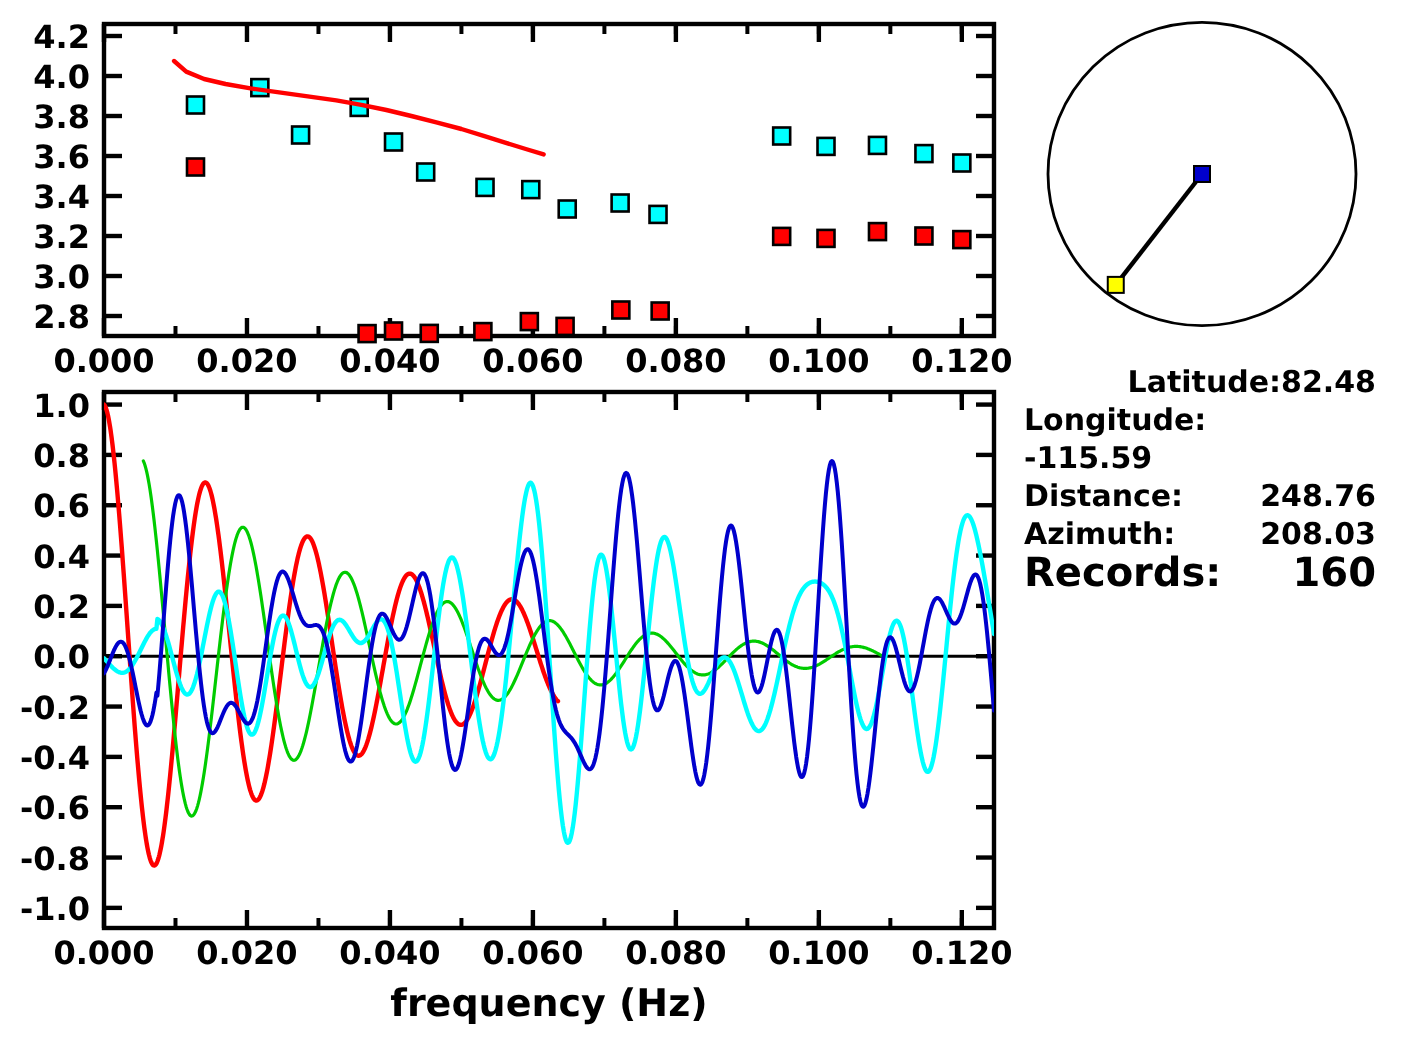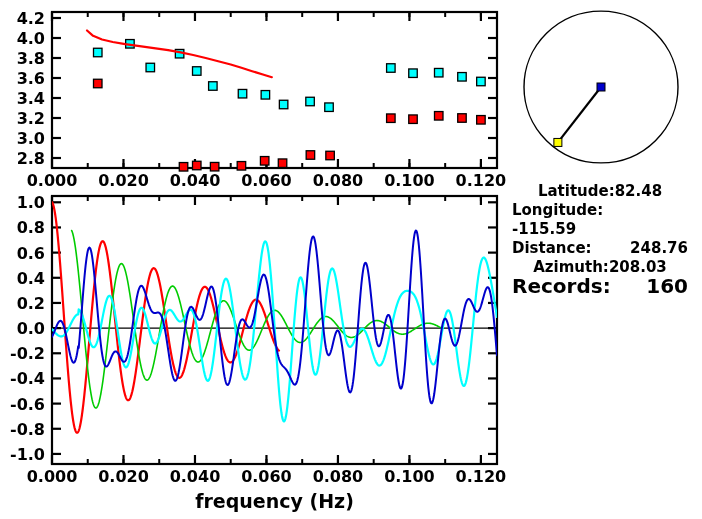--- a/index.html
+++ b/index.html
@@ -219,19 +219,19 @@
       <path d="M52.00 329.17 L52.49 329.69 L52.99 330.22 L53.48 330.76 L53.98 331.30 L54.47 331.85 L54.97 332.38 L55.46 332.91 L55.96 333.42 L56.45 333.91 L56.94 334.37 L57.44 334.80 L57.93 335.18 L58.43 335.53 L58.92 335.82 L59.42 336.06 L59.91 336.24 L60.41 336.36 L60.90 336.42 L61.39 336.40 L61.89 336.32 L62.38 336.17 L62.88 335.94 L63.37 335.64 L63.87 335.26 L64.36 334.82 L64.86 334.30 L65.35 333.71 L65.84 333.06 L66.34 332.34 L66.83 331.57 L67.33 330.74 L67.82 329.87 L68.32 328.95 L68.81 328.00 L69.31 327.02 L69.80 326.02 L70.29 325.01 L70.79 324.00 L71.28 322.99 L71.78 322.00 L72.27 321.03 L72.77 320.09 L73.26 319.20 L73.76 318.35 L74.25 317.57 L74.74 316.86 L75.24 316.22 L75.73 315.67 L76.23 315.21 L76.72 314.85 L77.22 314.59 L77.71 314.44 L78.21 314.41 L78.70 309.45 L79.19 309.81 L79.69 310.33 L80.18 311.01 L80.68 311.84 L81.17 312.82 L81.67 313.94 L82.16 315.20 L82.66 316.57 L83.15 318.06 L83.64 319.66 L84.14 321.33 L84.63 323.08 L85.13 324.89 L85.62 326.73 L86.12 328.60 L86.61 330.48 L87.11 332.33 L87.60 334.16 L88.09 335.94 L88.59 337.64 L89.08 339.26 L89.58 340.78 L90.07 342.17 L90.57 343.42 L91.06 344.52 L91.56 345.45 L92.05 346.20 L92.54 346.76 L93.04 347.12 L93.53 347.27 L94.03 347.21 L94.52 346.92 L95.02 346.42 L95.51 345.71 L96.01 344.77 L96.50 343.63 L96.99 342.28 L97.49 340.74 L97.98 339.01 L98.48 337.12 L98.97 335.08 L99.47 332.89 L99.96 330.60 L100.46 328.20 L100.95 325.74 L101.44 323.22 L101.94 320.68 L102.43 318.13 L102.93 315.61 L103.42 313.14 L103.92 310.74 L104.41 308.45 L104.91 306.27 L105.40 304.25 L105.89 302.40 L106.39 300.74 L106.88 299.29 L107.38 298.08 L107.87 297.11 L108.37 296.40 L108.86 295.96 L109.36 295.80 L109.85 295.93 L110.34 296.36 L110.84 297.07 L111.33 298.07 L111.83 299.36 L112.32 300.92 L112.82 302.75 L113.31 304.84 L113.81 307.16 L114.30 309.69 L114.79 312.43 L115.29 315.33 L115.78 318.39 L116.28 321.57 L116.77 324.84 L117.27 328.18 L117.76 331.56 L118.26 334.93 L118.75 338.29 L119.24 341.58 L119.74 344.79 L120.23 347.88 L120.73 350.83 L121.22 353.60 L121.72 356.18 L122.21 358.53 L122.71 360.64 L123.20 362.49 L123.69 364.05 L124.19 365.33 L124.68 366.30 L125.18 366.96 L125.67 367.30 L126.17 367.32 L126.66 367.03 L127.16 366.42 L127.65 365.52 L128.14 364.32 L128.64 362.84 L129.13 361.10 L129.63 359.11 L130.12 356.91 L130.62 354.51 L131.11 351.94 L131.61 349.23 L132.10 346.40 L132.59 343.49 L133.09 340.52 L133.58 337.53 L134.08 334.55 L134.57 331.60 L135.07 328.72 L135.56 325.93 L136.06 323.27 L136.55 320.76 L137.04 318.41 L137.54 316.27 L138.03 314.33 L138.53 312.62 L139.02 311.16 L139.52 309.95 L140.01 309.00 L140.51 308.32 L141.00 307.90 L141.49 307.76 L141.99 307.88 L142.48 308.25 L142.98 308.87 L143.47 309.72 L143.97 310.79 L144.46 312.07 L144.96 313.52 L145.45 315.13 L145.94 316.87 L146.44 318.73 L146.93 320.67 L147.43 322.67 L147.92 324.70 L148.42 326.74 L148.91 328.76 L149.41 330.73 L149.90 332.63 L150.39 334.44 L150.89 336.14 L151.38 337.69 L151.88 339.09 L152.37 340.33 L152.87 341.37 L153.36 342.22 L153.86 342.87 L154.35 343.30 L154.84 343.52 L155.34 343.53 L155.83 343.32 L156.33 342.90 L156.82 342.29 L157.32 341.48 L157.81 340.49 L158.31 339.34 L158.80 338.03 L159.29 336.60 L159.79 335.05 L160.28 333.40 L160.78 331.68 L161.27 329.92 L161.77 328.12 L162.26 326.31 L162.76 324.52 L163.25 322.76 L163.74 321.05 L164.24 319.42 L164.73 317.87 L165.23 316.44 L165.72 315.12 L166.22 313.93 L166.71 312.89 L167.21 312.00 L167.70 311.26 L168.19 310.68 L168.69 310.26 L169.18 310.00 L169.68 309.89 L170.17 309.94 L170.67 310.12 L171.16 310.44 L171.66 310.88 L172.15 311.42 L172.64 312.06 L173.14 312.77 L173.63 313.54 L174.13 314.35 L174.62 315.19 L175.12 316.04 L175.61 316.88 L176.11 317.69 L176.60 318.46 L177.09 319.16 L177.59 319.80 L178.08 320.35 L178.58 320.80 L179.07 321.15 L179.57 321.39 L180.06 321.51 L180.56 321.50 L181.05 321.38 L181.54 321.13 L182.04 320.77 L182.53 320.30 L183.03 319.73 L183.52 319.06 L184.02 318.32 L184.51 317.52 L185.01 316.66 L185.50 315.78 L185.99 314.88 L186.49 313.99 L186.98 313.13 L187.48 312.32 L187.97 311.58 L188.47 310.93 L188.96 310.39 L189.46 309.97 L189.95 309.71 L190.44 309.61 L190.94 309.70 L191.43 309.98 L191.93 310.46 L192.42 311.16 L192.92 312.09 L193.41 313.24 L193.91 314.62 L194.40 316.23 L194.89 318.06 L195.39 320.11 L195.88 322.37 L196.38 324.82 L196.87 327.46 L197.37 330.25 L197.86 333.19 L198.36 336.26 L198.85 339.42 L199.34 342.65 L199.84 345.92 L200.33 349.21 L200.83 352.49 L201.32 355.72 L201.82 358.88 L202.31 361.93 L202.81 364.85 L203.30 367.60 L203.79 370.16 L204.29 372.49 L204.78 374.59 L205.28 376.41 L205.77 377.95 L206.27 379.17 L206.76 380.08 L207.26 380.64 L207.75 380.85 L208.24 380.71 L208.74 380.21 L209.23 379.34 L209.73 378.12 L210.22 376.54 L210.72 374.61 L211.21 372.36 L211.71 369.78 L212.20 366.91 L212.69 363.75 L213.19 360.34 L213.68 356.70 L214.18 352.85 L214.67 348.83 L215.17 344.67 L215.66 340.39 L216.16 336.03 L216.65 331.63 L217.14 327.21 L217.64 322.82 L218.13 318.48 L218.63 314.23 L219.12 310.10 L219.62 306.12 L220.11 302.32 L220.61 298.72 L221.10 295.36 L221.59 292.26 L222.09 289.44 L222.58 286.92 L223.08 284.71 L223.57 282.83 L224.07 281.29 L224.56 280.10 L225.06 279.27 L225.55 278.80 L226.04 278.68 L226.54 278.92 L227.03 279.52 L227.53 280.46 L228.02 281.74 L228.52 283.34 L229.01 285.25 L229.51 287.45 L230.00 289.94 L230.49 292.68 L230.99 295.65 L231.48 298.85 L231.98 302.23 L232.47 305.79 L232.97 309.48 L233.46 313.30 L233.96 317.21 L234.45 321.19 L234.94 325.21 L235.44 329.25 L235.93 333.28 L236.43 337.27 L236.92 341.21 L237.42 345.06 L237.91 348.82 L238.41 352.44 L238.90 355.91 L239.39 359.22 L239.89 362.33 L240.38 365.24 L240.88 367.92 L241.37 370.36 L241.87 372.54 L242.36 374.46 L242.86 376.09 L243.35 377.42 L243.84 378.45 L244.34 379.16 L244.83 379.56 L245.33 379.62 L245.82 379.36 L246.32 378.76 L246.81 377.82 L247.31 376.55 L247.80 374.94 L248.29 373.00 L248.79 370.74 L249.28 368.15 L249.78 365.25 L250.27 362.06 L250.77 358.57 L251.26 354.81 L251.76 350.78 L252.25 346.52 L252.74 342.03 L253.24 337.34 L253.73 332.47 L254.23 327.45 L254.72 322.30 L255.22 317.05 L255.71 311.73 L256.21 306.37 L256.70 301.00 L257.19 295.66 L257.69 290.38 L258.18 285.19 L258.68 280.13 L259.17 275.23 L259.67 270.54 L260.16 266.07 L260.66 261.88 L261.15 257.99 L261.64 254.44 L262.14 251.26 L262.63 248.47 L263.13 246.11 L263.62 244.20 L264.12 242.76 L264.61 241.82 L265.11 241.39 L265.60 241.49 L266.09 242.12 L266.59 243.30 L267.08 245.02 L267.58 247.29 L268.07 250.10 L268.57 253.44 L269.06 257.29 L269.56 261.64 L270.05 266.47 L270.54 271.75 L271.04 277.45 L271.53 283.54 L272.03 289.97 L272.52 296.71 L273.02 303.71 L273.51 310.93 L274.01 318.32 L274.50 325.82 L274.99 333.38 L275.49 340.94 L275.98 348.46 L276.48 355.87 L276.97 363.13 L277.47 370.16 L277.96 376.94 L278.46 383.39 L278.95 389.47 L279.44 395.13 L279.94 400.34 L280.43 405.04 L280.93 409.20 L281.42 412.80 L281.92 415.79 L282.41 418.17 L282.91 419.90 L283.40 420.99 L283.89 421.42 L284.39 421.18 L284.88 420.30 L285.38 418.77 L285.87 416.61 L286.37 413.85 L286.86 410.50 L287.36 406.61 L287.85 402.20 L288.34 397.32 L288.84 392.02 L289.33 386.34 L289.83 380.33 L290.32 374.06 L290.82 367.57 L291.31 360.92 L291.81 354.18 L292.30 347.41 L292.79 340.66 L293.29 334.00 L293.78 327.49 L294.28 321.17 L294.77 315.12 L295.27 309.37 L295.76 303.98 L296.26 298.99 L296.75 294.45 L297.24 290.39 L297.74 286.83 L298.23 283.82 L298.73 281.36 L299.22 279.47 L299.72 278.17 L300.21 277.45 L300.71 277.31 L301.20 277.76 L301.69 278.76 L302.19 280.31 L302.68 282.37 L303.18 284.93 L303.67 287.95 L304.17 291.38 L304.66 295.19 L305.16 299.33 L305.65 303.76 L306.14 308.42 L306.64 313.26 L307.13 318.23 L307.63 323.27 L308.12 328.33 L308.62 333.36 L309.11 338.30 L309.61 343.10 L310.10 347.71 L310.59 352.08 L311.09 356.16 L311.58 359.93 L312.08 363.33 L312.57 366.33 L313.07 368.92 L313.56 371.05 L314.06 372.71 L314.55 373.89 L315.04 374.57 L315.54 374.75 L316.03 374.43 L316.53 373.62 L317.02 372.32 L317.52 370.55 L318.01 368.33 L318.51 365.68 L319.00 362.62 L319.49 359.20 L319.99 355.44 L320.48 351.38 L320.98 347.06 L321.47 342.52 L321.97 337.80 L322.46 332.95 L322.96 328.02 L323.45 323.04 L323.94 318.07 L324.44 313.14 L324.93 308.30 L325.43 303.60 L325.92 299.06 L326.42 294.74 L326.91 290.65 L327.41 286.84 L327.90 283.34 L328.39 280.17 L328.89 277.34 L329.38 274.89 L329.88 272.82 L330.37 271.15 L330.87 269.87 L331.36 269.00 L331.86 268.54 L332.35 268.47 L332.84 268.80 L333.34 269.50 L333.83 270.57 L334.33 271.99 L334.82 273.73 L335.32 275.78 L335.81 278.11 L336.31 280.69 L336.80 283.49 L337.29 286.49 L337.79 289.65 L338.28 292.94 L338.78 296.34 L339.27 299.80 L339.77 303.31 L340.26 306.82 L340.76 310.32 L341.25 313.76 L341.74 317.13 L342.24 320.40 L342.73 323.54 L343.23 326.54 L343.72 329.38 L344.22 332.03 L344.71 334.49 L345.21 336.74 L345.70 338.77 L346.19 340.58 L346.69 342.16 L347.18 343.51 L347.68 344.62 L348.17 345.51 L348.67 346.17 L349.16 346.62 L349.66 346.85 L350.15 346.89 L350.64 346.74 L351.14 346.41 L351.63 345.92 L352.13 345.30 L352.62 344.54 L353.12 343.68 L353.61 342.72 L354.11 341.69 L354.60 340.60 L355.09 339.48 L355.59 338.34 L356.08 337.19 L356.58 336.07 L357.07 334.97 L357.57 333.92 L358.06 332.94 L358.56 332.02 L359.05 331.20 L359.54 330.48 L360.04 329.87 L360.53 329.37 L361.03 329.00 L361.52 328.77 L362.02 328.66 L362.51 328.70 L363.01 328.88 L363.50 329.20 L363.99 329.65 L364.49 330.25 L364.98 330.97 L365.48 331.83 L365.97 332.80 L366.47 333.89 L366.96 335.09 L367.46 336.38 L367.95 337.76 L368.44 339.22 L368.94 340.74 L369.43 342.31 L369.93 343.92 L370.42 345.56 L370.92 347.21 L371.41 348.87 L371.91 350.51 L372.40 352.12 L372.89 353.70 L373.39 355.23 L373.88 356.69 L374.38 358.07 L374.87 359.37 L375.37 360.57 L375.86 361.66 L376.36 362.63 L376.85 363.48 L377.34 364.19 L377.84 364.76 L378.33 365.18 L378.83 365.45 L379.32 365.56 L379.82 365.51 L380.31 365.30 L380.81 364.92 L381.30 364.39 L381.79 363.69 L382.29 362.83 L382.78 361.83 L383.28 360.67 L383.77 359.36 L384.27 357.92 L384.76 356.34 L385.26 354.65 L385.75 352.84 L386.24 350.92 L386.74 348.91 L387.23 346.82 L387.73 344.65 L388.22 342.43 L388.72 340.15 L389.21 337.84 L389.71 335.50 L390.20 333.14 L390.69 330.78 L391.19 328.43 L391.68 326.10 L392.18 323.80 L392.67 321.54 L393.17 319.33 L393.66 317.18 L394.16 315.09 L394.65 313.07 L395.14 311.13 L395.64 309.28 L396.13 307.51 L396.63 305.84 L397.12 304.27 L397.62 302.79 L398.11 301.40 L398.61 300.12 L399.10 298.94 L399.59 297.85 L400.09 296.85 L400.58 295.95 L401.08 295.14 L401.57 294.41 L402.07 293.76 L402.56 293.19 L403.06 292.69 L403.55 292.26 L404.04 291.89 L404.54 291.58 L405.03 291.33 L405.53 291.13 L406.02 290.98 L406.52 290.87 L407.01 290.80 L407.51 290.78 L408.00 290.80 L408.49 290.86 L408.99 290.96 L409.48 291.10 L409.98 291.28 L410.47 291.51 L410.97 291.79 L411.46 292.12 L411.96 292.50 L412.45 292.95 L412.94 293.47 L413.44 294.05 L413.93 294.72 L414.43 295.47 L414.92 296.30 L415.42 297.24 L415.91 298.27 L416.41 299.40 L416.90 300.65 L417.39 302.01 L417.89 303.48 L418.38 305.06 L418.88 306.76 L419.37 308.58 L419.87 310.51 L420.36 312.55 L420.86 314.70 L421.35 316.95 L421.84 319.28 L422.34 321.70 L422.83 324.20 L423.33 326.75 L423.82 329.35 L424.32 331.97 L424.81 334.62 L425.31 337.27 L425.80 339.89 L426.29 342.48 L426.79 345.02 L427.28 347.48 L427.78 349.84 L428.27 352.09 L428.77 354.20 L429.26 356.17 L429.76 357.96 L430.25 359.56 L430.74 360.97 L431.24 362.15 L431.73 363.10 L432.23 363.81 L432.72 364.27 L433.22 364.48 L433.71 364.42 L434.21 364.09 L434.70 363.51 L435.19 362.66 L435.69 361.56 L436.18 360.21 L436.68 358.62 L437.17 356.82 L437.67 354.81 L438.16 352.61 L438.66 350.25 L439.15 347.74 L439.64 345.12 L440.14 342.40 L440.63 339.62 L441.13 336.81 L441.62 334.00 L442.12 331.21 L442.61 328.48 L443.11 325.84 L443.60 323.32 L444.09 320.95 L444.59 318.76 L445.08 316.76 L445.58 315.00 L446.07 313.50 L446.57 312.26 L447.06 311.32 L447.56 310.69 L448.05 310.37 L448.54 310.39 L449.04 310.74 L449.53 311.43 L450.03 312.45 L450.52 313.81 L451.02 315.49 L451.51 317.48 L452.01 319.77 L452.50 322.34 L452.99 325.16 L453.49 328.21 L453.98 331.46 L454.48 334.89 L454.97 338.45 L455.47 342.13 L455.96 345.87 L456.46 349.64 L456.95 353.41 L457.44 357.14 L457.94 360.79 L458.43 364.32 L458.93 367.69 L459.42 370.87 L459.92 373.82 L460.41 376.52 L460.91 378.93 L461.40 381.01 L461.89 382.76 L462.39 384.14 L462.88 385.15 L463.38 385.75 L463.87 385.94 L464.37 385.72 L464.86 385.07 L465.36 384.01 L465.85 382.53 L466.34 380.63 L466.84 378.34 L467.33 375.67 L467.83 372.63 L468.32 369.24 L468.82 365.53 L469.31 361.53 L469.81 357.27 L470.30 352.77 L470.79 348.07 L471.29 343.21 L471.78 338.21 L472.28 333.12 L472.77 327.97 L473.27 322.80 L473.76 317.64 L474.26 312.53 L474.75 307.51 L475.24 302.60 L475.74 297.83 L476.23 293.24 L476.73 288.86 L477.22 284.70 L477.72 280.79 L478.21 277.14 L478.71 273.79 L479.20 270.73 L479.69 267.98 L480.19 265.55 L480.68 263.44 L481.18 261.67 L481.67 260.21 L482.17 259.09 L482.66 258.28 L483.16 257.78 L483.65 257.59 L484.14 257.69 L484.64 258.08 L485.13 258.73 L485.63 259.63 L486.12 260.78 L486.62 262.14 L487.11 263.71 L487.61 265.47 L488.10 267.40 L488.59 269.49 L489.09 271.72 L489.58 274.07 L490.08 276.54 L490.57 279.10 L491.07 281.75 L491.56 284.47 L492.06 287.26 L492.55 290.10 L493.04 292.98 L493.54 295.90 L494.03 298.86 L494.53 301.84 L495.02 304.84 L495.52 307.86 L496.01 310.89 L496.51 313.94 L497.00 316.99 " fill="none" stroke="#00ffff" stroke-width="2.2" stroke-linecap="round" stroke-linejoin="round" clip-path="url(#clip2)"></path>
       <path d="M52.00 336.67 L52.49 335.79 L52.99 334.80 L53.48 333.71 L53.98 332.54 L54.47 331.32 L54.97 330.07 L55.46 328.81 L55.96 327.57 L56.45 326.36 L56.94 325.22 L57.44 324.16 L57.93 323.21 L58.43 322.39 L58.92 321.73 L59.42 321.23 L59.91 320.92 L60.41 320.82 L60.90 320.93 L61.39 321.26 L61.89 321.83 L62.38 322.62 L62.88 323.64 L63.37 324.89 L63.87 326.35 L64.36 328.02 L64.86 329.87 L65.35 331.90 L65.84 334.07 L66.34 336.36 L66.83 338.74 L67.33 341.19 L67.82 343.66 L68.32 346.13 L68.81 348.55 L69.31 350.90 L69.80 353.13 L70.29 355.21 L70.79 357.11 L71.28 358.78 L71.78 360.20 L72.27 361.33 L72.77 362.14 L73.26 362.62 L73.76 362.74 L74.25 362.48 L74.74 361.84 L75.24 360.79 L75.73 359.34 L76.23 357.49 L76.72 355.24 L77.22 352.61 L77.71 349.61 L78.21 346.26 L78.70 347.95 L79.19 342.45 L79.69 336.66 L80.18 330.61 L80.68 324.38 L81.17 318.01 L81.67 311.59 L82.16 305.16 L82.66 298.80 L83.15 292.56 L83.64 286.52 L84.14 280.73 L84.63 275.26 L85.13 270.16 L85.62 265.47 L86.12 261.26 L86.61 257.55 L87.11 254.39 L87.60 251.81 L88.09 249.82 L88.59 248.46 L89.08 247.71 L89.58 247.60 L90.07 248.11 L90.57 249.24 L91.06 250.96 L91.56 253.26 L92.05 256.10 L92.54 259.45 L93.04 263.27 L93.53 267.51 L94.03 272.12 L94.52 277.06 L95.02 282.27 L95.51 287.68 L96.01 293.25 L96.50 298.91 L96.99 304.62 L97.49 310.30 L97.98 315.91 L98.48 321.40 L98.97 326.72 L99.47 331.81 L99.96 336.65 L100.46 341.19 L100.95 345.40 L101.44 349.26 L101.94 352.75 L102.43 355.84 L102.93 358.54 L103.42 360.83 L103.92 362.73 L104.41 364.23 L104.91 365.35 L105.40 366.10 L105.89 366.51 L106.39 366.60 L106.88 366.41 L107.38 365.95 L107.87 365.27 L108.37 364.41 L108.86 363.39 L109.36 362.26 L109.85 361.05 L110.34 359.80 L110.84 358.54 L111.33 357.31 L111.83 356.13 L112.32 355.05 L112.82 354.07 L113.31 353.22 L113.81 352.52 L114.30 351.99 L114.79 351.62 L115.29 351.43 L115.78 351.42 L116.28 351.57 L116.77 351.89 L117.27 352.36 L117.76 352.97 L118.26 353.69 L118.75 354.50 L119.24 355.39 L119.74 356.32 L120.23 357.26 L120.73 358.19 L121.22 359.07 L121.72 359.88 L122.21 360.59 L122.71 361.16 L123.20 361.58 L123.69 361.80 L124.19 361.82 L124.68 361.62 L125.18 361.16 L125.67 360.46 L126.17 359.48 L126.66 358.23 L127.16 356.71 L127.65 354.92 L128.14 352.86 L128.64 350.55 L129.13 348.00 L129.63 345.22 L130.12 342.25 L130.62 339.10 L131.11 335.81 L131.61 332.39 L132.10 328.89 L132.59 325.34 L133.09 321.76 L133.58 318.20 L134.08 314.69 L134.57 311.26 L135.07 307.95 L135.56 304.78 L136.06 301.79 L136.55 299.00 L137.04 296.43 L137.54 294.11 L138.03 292.06 L138.53 290.29 L139.02 288.80 L139.52 287.61 L140.01 286.72 L140.51 286.12 L141.00 285.81 L141.49 285.78 L141.99 286.02 L142.48 286.51 L142.98 287.24 L143.47 288.17 L143.97 289.29 L144.46 290.58 L144.96 291.99 L145.45 293.52 L145.94 295.11 L146.44 296.76 L146.93 298.43 L147.43 300.10 L147.92 301.73 L148.42 303.30 L148.91 304.80 L149.41 306.20 L149.90 307.49 L150.39 308.66 L150.89 309.69 L151.38 310.58 L151.88 311.32 L152.37 311.92 L152.87 312.39 L153.36 312.72 L153.86 312.93 L154.35 313.04 L154.84 313.06 L155.34 313.01 L155.83 312.91 L156.33 312.79 L156.82 312.66 L157.32 312.56 L157.81 312.52 L158.31 312.54 L158.80 312.67 L159.29 312.93 L159.79 313.33 L160.28 313.89 L160.78 314.65 L161.27 315.60 L161.77 316.76 L162.26 318.14 L162.76 319.75 L163.25 321.59 L163.74 323.64 L164.24 325.92 L164.73 328.40 L165.23 331.07 L165.72 333.91 L166.22 336.91 L166.71 340.03 L167.21 343.25 L167.70 346.54 L168.19 349.86 L168.69 353.19 L169.18 356.48 L169.68 359.69 L170.17 362.80 L170.67 365.77 L171.16 368.55 L171.66 371.13 L172.15 373.45 L172.64 375.50 L173.14 377.25 L173.63 378.67 L174.13 379.75 L174.62 380.46 L175.12 380.80 L175.61 380.76 L176.11 380.33 L176.60 379.53 L177.09 378.34 L177.59 376.80 L178.08 374.90 L178.58 372.68 L179.07 370.16 L179.57 367.35 L180.06 364.30 L180.56 361.04 L181.05 357.61 L181.54 354.03 L182.04 350.36 L182.53 346.64 L183.03 342.89 L183.52 339.17 L184.02 335.51 L184.51 331.96 L185.01 328.54 L185.50 325.29 L185.99 322.25 L186.49 319.43 L186.98 316.87 L187.48 314.58 L187.97 312.57 L188.47 310.86 L188.96 309.46 L189.46 308.36 L189.95 307.56 L190.44 307.05 L190.94 306.82 L191.43 306.86 L191.93 307.13 L192.42 307.63 L192.92 308.32 L193.41 309.17 L193.91 310.15 L194.40 311.23 L194.89 312.37 L195.39 313.53 L195.88 314.69 L196.38 315.80 L196.87 316.84 L197.37 317.77 L197.86 318.56 L198.36 319.19 L198.85 319.63 L199.34 319.87 L199.84 319.88 L200.33 319.67 L200.83 319.22 L201.32 318.53 L201.82 317.60 L202.31 316.44 L202.81 315.07 L203.30 313.49 L203.79 311.74 L204.29 309.84 L204.78 307.81 L205.28 305.68 L205.77 303.50 L206.27 301.30 L206.76 299.11 L207.26 296.98 L207.75 294.95 L208.24 293.05 L208.74 291.33 L209.23 289.82 L209.73 288.56 L210.22 287.59 L210.72 286.92 L211.21 286.59 L211.71 286.63 L212.20 287.04 L212.69 287.84 L213.19 289.05 L213.68 290.65 L214.18 292.66 L214.67 295.06 L215.17 297.84 L215.66 300.98 L216.16 304.46 L216.65 308.25 L217.14 312.31 L217.64 316.62 L218.13 321.12 L218.63 325.78 L219.12 330.55 L219.62 335.38 L220.11 340.23 L220.61 345.04 L221.10 349.77 L221.59 354.36 L222.09 358.77 L222.58 362.96 L223.08 366.88 L223.57 370.49 L224.07 373.76 L224.56 376.65 L225.06 379.14 L225.55 381.20 L226.04 382.83 L226.54 384.00 L227.03 384.72 L227.53 384.98 L228.02 384.79 L228.52 384.15 L229.01 383.10 L229.51 381.63 L230.00 379.79 L230.49 377.60 L230.99 375.10 L231.48 372.32 L231.98 369.31 L232.47 366.10 L232.97 362.74 L233.46 359.27 L233.96 355.74 L234.45 352.19 L234.94 348.67 L235.44 345.22 L235.93 341.88 L236.43 338.67 L236.92 335.65 L237.42 332.83 L237.91 330.25 L238.41 327.92 L238.90 325.86 L239.39 324.08 L239.89 322.59 L240.38 321.39 L240.88 320.47 L241.37 319.84 L241.87 319.47 L242.36 319.35 L242.86 319.45 L243.35 319.76 L243.84 320.24 L244.34 320.87 L244.83 321.61 L245.33 322.42 L245.82 323.28 L246.32 324.14 L246.81 324.97 L247.31 325.74 L247.80 326.41 L248.29 326.95 L248.79 327.34 L249.28 327.53 L249.78 327.52 L250.27 327.29 L250.77 326.81 L251.26 326.09 L251.76 325.10 L252.25 323.86 L252.74 322.36 L253.24 320.62 L253.73 318.64 L254.23 316.44 L254.72 314.05 L255.22 311.48 L255.71 308.77 L256.21 305.95 L256.70 303.05 L257.19 300.11 L257.69 297.16 L258.18 294.25 L258.68 291.41 L259.17 288.68 L259.67 286.10 L260.16 283.70 L260.66 281.52 L261.15 279.59 L261.64 277.94 L262.14 276.60 L262.63 275.58 L263.13 274.91 L263.62 274.60 L264.12 274.66 L264.61 275.09 L265.11 275.90 L265.60 277.08 L266.09 278.62 L266.59 280.51 L267.08 282.72 L267.58 285.25 L268.07 288.06 L268.57 291.13 L269.06 294.43 L269.56 297.92 L270.05 301.56 L270.54 305.34 L271.04 309.20 L271.53 313.11 L272.03 317.03 L272.52 320.94 L273.02 324.80 L273.51 328.57 L274.01 332.23 L274.50 335.75 L274.99 339.11 L275.49 342.28 L275.98 345.26 L276.48 348.04 L276.97 350.59 L277.47 352.92 L277.96 355.03 L278.46 356.92 L278.95 358.60 L279.44 360.08 L279.94 361.36 L280.43 362.48 L280.93 363.44 L281.42 364.26 L281.92 364.98 L282.41 365.60 L282.91 366.15 L283.40 366.66 L283.89 367.15 L284.39 367.64 L284.88 368.14 L285.38 368.67 L285.87 369.26 L286.37 369.91 L286.86 370.62 L287.36 371.41 L287.85 372.28 L288.34 373.22 L288.84 374.23 L289.33 375.30 L289.83 376.41 L290.32 377.54 L290.82 378.68 L291.31 379.81 L291.81 380.89 L292.30 381.89 L292.79 382.79 L293.29 383.55 L293.78 384.13 L294.28 384.52 L294.77 384.66 L295.27 384.53 L295.76 384.10 L296.26 383.34 L296.75 382.23 L297.24 380.73 L297.74 378.84 L298.23 376.53 L298.73 373.81 L299.22 370.65 L299.72 367.07 L300.21 363.07 L300.71 358.67 L301.20 353.87 L301.69 348.70 L302.19 343.20 L302.68 337.39 L303.18 331.32 L303.67 325.03 L304.17 318.57 L304.66 311.99 L305.16 305.35 L305.65 298.70 L306.14 292.10 L306.64 285.61 L307.13 279.30 L307.63 273.23 L308.12 267.45 L308.62 262.02 L309.11 257.00 L309.61 252.43 L310.10 248.37 L310.59 244.85 L311.09 241.91 L311.58 239.58 L312.08 237.88 L312.57 236.83 L313.07 236.45 L313.56 236.72 L314.06 237.65 L314.55 239.22 L315.04 241.42 L315.54 244.21 L316.03 247.57 L316.53 251.44 L317.02 255.80 L317.52 260.58 L318.01 265.73 L318.51 271.19 L319.00 276.90 L319.49 282.79 L319.99 288.80 L320.48 294.86 L320.98 300.91 L321.47 306.87 L321.97 312.69 L322.46 318.31 L322.96 323.67 L323.45 328.72 L323.94 333.42 L324.44 337.71 L324.93 341.57 L325.43 344.98 L325.92 347.90 L326.42 350.33 L326.91 352.27 L327.41 353.71 L327.90 354.65 L328.39 355.13 L328.89 355.16 L329.38 354.78 L329.88 354.00 L330.37 352.89 L330.87 351.48 L331.36 349.83 L331.86 347.98 L332.35 345.99 L332.84 343.92 L333.34 341.83 L333.83 339.77 L334.33 337.79 L334.82 335.96 L335.32 334.32 L335.81 332.91 L336.31 331.79 L336.80 330.99 L337.29 330.53 L337.79 330.45 L338.28 330.76 L338.78 331.47 L339.27 332.59 L339.77 334.12 L340.26 336.03 L340.76 338.32 L341.25 340.96 L341.74 343.91 L342.24 347.15 L342.73 350.61 L343.23 354.26 L343.72 358.05 L344.22 361.91 L344.71 365.78 L345.21 369.61 L345.70 373.33 L346.19 376.88 L346.69 380.20 L347.18 383.23 L347.68 385.90 L348.17 388.18 L348.67 390.01 L349.16 391.35 L349.66 392.16 L350.15 392.40 L350.64 392.07 L351.14 391.14 L351.63 389.60 L352.13 387.46 L352.62 384.72 L353.12 381.40 L353.61 377.52 L354.11 373.12 L354.60 368.24 L355.09 362.92 L355.59 357.21 L356.08 351.18 L356.58 344.89 L357.07 338.40 L357.57 331.78 L358.06 325.11 L358.56 318.46 L359.05 311.90 L359.54 305.50 L360.04 299.34 L360.53 293.49 L361.03 288.00 L361.52 282.93 L362.02 278.35 L362.51 274.29 L363.01 270.80 L363.50 267.91 L363.99 265.65 L364.49 264.03 L364.98 263.06 L365.48 262.75 L365.97 263.08 L366.47 264.04 L366.96 265.60 L367.46 267.74 L367.95 270.40 L368.44 273.56 L368.94 277.14 L369.43 281.11 L369.93 285.39 L370.42 289.92 L370.92 294.64 L371.41 299.47 L371.91 304.35 L372.40 309.21 L372.89 313.98 L373.39 318.61 L373.88 323.02 L374.38 327.16 L374.87 330.99 L375.37 334.45 L375.86 337.52 L376.36 340.15 L376.85 342.32 L377.34 344.02 L377.84 345.24 L378.33 345.99 L378.83 346.25 L379.32 346.07 L379.82 345.45 L380.31 344.43 L380.81 343.04 L381.30 341.34 L381.79 339.36 L382.29 337.16 L382.78 334.80 L383.28 332.33 L383.77 329.82 L384.27 327.33 L384.76 324.92 L385.26 322.65 L385.75 320.57 L386.24 318.75 L386.74 317.23 L387.23 316.06 L387.73 315.27 L388.22 314.91 L388.72 314.98 L389.21 315.52 L389.71 316.53 L390.20 318.02 L390.69 319.97 L391.19 322.38 L391.68 325.22 L392.18 328.45 L392.67 332.04 L393.17 335.95 L393.66 340.11 L394.16 344.48 L394.65 348.99 L395.14 353.57 L395.64 358.15 L396.13 362.66 L396.63 367.03 L397.12 371.18 L397.62 375.03 L398.11 378.53 L398.61 381.60 L399.10 384.17 L399.59 386.20 L400.09 387.63 L400.58 388.42 L401.08 388.54 L401.57 387.94 L402.07 386.62 L402.56 384.57 L403.06 381.78 L403.55 378.27 L404.04 374.06 L404.54 369.17 L405.03 363.65 L405.53 357.55 L406.02 350.91 L406.52 343.81 L407.01 336.31 L407.51 328.50 L408.00 320.45 L408.49 312.26 L408.99 304.01 L409.48 295.80 L409.98 287.71 L410.47 279.85 L410.97 272.30 L411.46 265.14 L411.96 258.47 L412.45 252.36 L412.94 246.89 L413.44 242.12 L413.93 238.11 L414.43 234.91 L414.92 232.56 L415.42 231.08 L415.91 230.51 L416.41 230.84 L416.90 232.08 L417.39 234.22 L417.89 237.23 L418.38 241.09 L418.88 245.74 L419.37 251.15 L419.87 257.24 L420.36 263.96 L420.86 271.22 L421.35 278.96 L421.84 287.07 L422.34 295.49 L422.83 304.10 L423.33 312.83 L423.82 321.57 L424.32 330.25 L424.81 338.75 L425.31 347.01 L425.80 354.94 L426.29 362.45 L426.79 369.49 L427.28 375.98 L427.78 381.86 L428.27 387.10 L428.77 391.64 L429.26 395.47 L429.76 398.55 L430.25 400.88 L430.74 402.45 L431.24 403.28 L431.73 403.37 L432.23 402.76 L432.72 401.47 L433.22 399.56 L433.71 397.05 L434.21 394.02 L434.70 390.51 L435.19 386.60 L435.69 382.34 L436.18 377.82 L436.68 373.09 L437.17 368.23 L437.67 363.31 L438.16 358.40 L438.66 353.56 L439.15 348.87 L439.64 344.36 L440.14 340.11 L440.63 336.16 L441.13 332.54 L441.62 329.31 L442.12 326.47 L442.61 324.06 L443.11 322.09 L443.60 320.56 L444.09 319.48 L444.59 318.83 L445.08 318.61 L445.58 318.78 L446.07 319.33 L446.57 320.23 L447.06 321.42 L447.56 322.89 L448.05 324.57 L448.54 326.43 L449.04 328.41 L449.53 330.47 L450.03 332.56 L450.52 334.64 L451.02 336.64 L451.51 338.53 L452.01 340.28 L452.50 341.83 L452.99 343.16 L453.49 344.24 L453.98 345.04 L454.48 345.54 L454.97 345.74 L455.47 345.62 L455.96 345.18 L456.46 344.42 L456.95 343.36 L457.44 342.01 L457.94 340.38 L458.43 338.50 L458.93 336.40 L459.42 334.11 L459.92 331.66 L460.41 329.09 L460.91 326.43 L461.40 323.72 L461.89 321.01 L462.39 318.32 L462.88 315.70 L463.38 313.18 L463.87 310.80 L464.37 308.58 L464.86 306.55 L465.36 304.74 L465.85 303.15 L466.34 301.82 L466.84 300.74 L467.33 299.92 L467.83 299.36 L468.32 299.05 L468.82 298.99 L469.31 299.17 L469.81 299.56 L470.30 300.14 L470.79 300.89 L471.29 301.78 L471.78 302.78 L472.28 303.85 L472.77 304.97 L473.27 306.10 L473.76 307.20 L474.26 308.25 L474.75 309.21 L475.24 310.06 L475.74 310.76 L476.23 311.30 L476.73 311.64 L477.22 311.79 L477.72 311.72 L478.21 311.42 L478.71 310.91 L479.20 310.17 L479.69 309.22 L480.19 308.07 L480.68 306.74 L481.18 305.25 L481.67 303.62 L482.17 301.89 L482.66 300.10 L483.16 298.27 L483.65 296.45 L484.14 294.68 L484.64 293.00 L485.13 291.46 L485.63 290.10 L486.12 288.95 L486.62 288.07 L487.11 287.48 L487.61 287.22 L488.10 287.33 L488.59 287.83 L489.09 288.74 L489.58 290.08 L490.08 291.86 L490.57 294.09 L491.07 296.77 L491.56 299.88 L492.06 303.42 L492.55 307.37 L493.04 311.69 L493.54 316.37 L494.03 321.36 L494.53 326.62 L495.02 332.11 L495.52 337.77 L496.01 343.56 L496.51 349.40 L497.00 355.25 " fill="none" stroke="#0000cc" stroke-width="2" stroke-linecap="round" stroke-linejoin="round" clip-path="url(#clip2)"></path>
       <text x="274.5" y="508" class="xlabel" text-anchor="middle">frequency  (Hz)</text>
       <ellipse cx="601" cy="87" rx="77" ry="75.845" fill="none" stroke="#000000" stroke-width="1.4"></ellipse>
       <line x1="601" y1="87" x2="557.88" y2="142.44" stroke="#000" stroke-width="2.2"></line>
       <rect x="597" y="83" width="8" height="8" fill="#0000cc" stroke="#000" stroke-width="1"></rect>
       <rect x="553.88" y="138.44" width="8" height="8" fill="#ffff00" stroke="#000" stroke-width="1"></rect>
     </svg>
 
   <div id="info-overlay" style="position:absolute;left:512px;top:182px;width:190px;">
-      <div style="display: flex; justify-content: center; font-size: 15px; font-weight: bold; line-height: 19px; white-space: pre; padding-right: 14px;"><span>Latitude:</span><span>82.48</span></div>
+      <div style="display: flex; justify-content: flex-end; font-size: 15px; font-weight: bold; line-height: 19px; white-space: pre; padding-right: 14px;"><span>Latitude:</span><span>82.48</span></div>
       <div style="display: flex; justify-content: space-between; font-size: 15px; font-weight: bold; line-height: 19px; white-space: pre; padding-right: 14px; flex-direction: column;"><span>Longitude:</span><span>-115.59</span></div>
       <div style="display: flex; justify-content: space-between; font-size: 15px; font-weight: bold; line-height: 19px; white-space: pre; padding-right: 14px;"><span>Distance:</span><span>248.76</span></div>
-      <div style="display: flex; justify-content: center; font-size: 15px; font-weight: bold; line-height: 19px; white-space: pre; padding-right: 14px;"><span>Azimuth:</span><span>208.03</span></div>
+      <div style="display: flex; justify-content: space-between; font-size: 15px; font-weight: bold; line-height: 19px; white-space: pre; padding-right: 14px;"><span>Azimuth:</span><span>208.03</span></div>
       <div style="display: flex; justify-content: space-between; font-size: 20px; font-weight: bold; line-height: 19px; white-space: pre; padding-right: 14px;"><span>Records:</span><span>160</span></div>
     </div>
 </div>
 
 </body></html>

